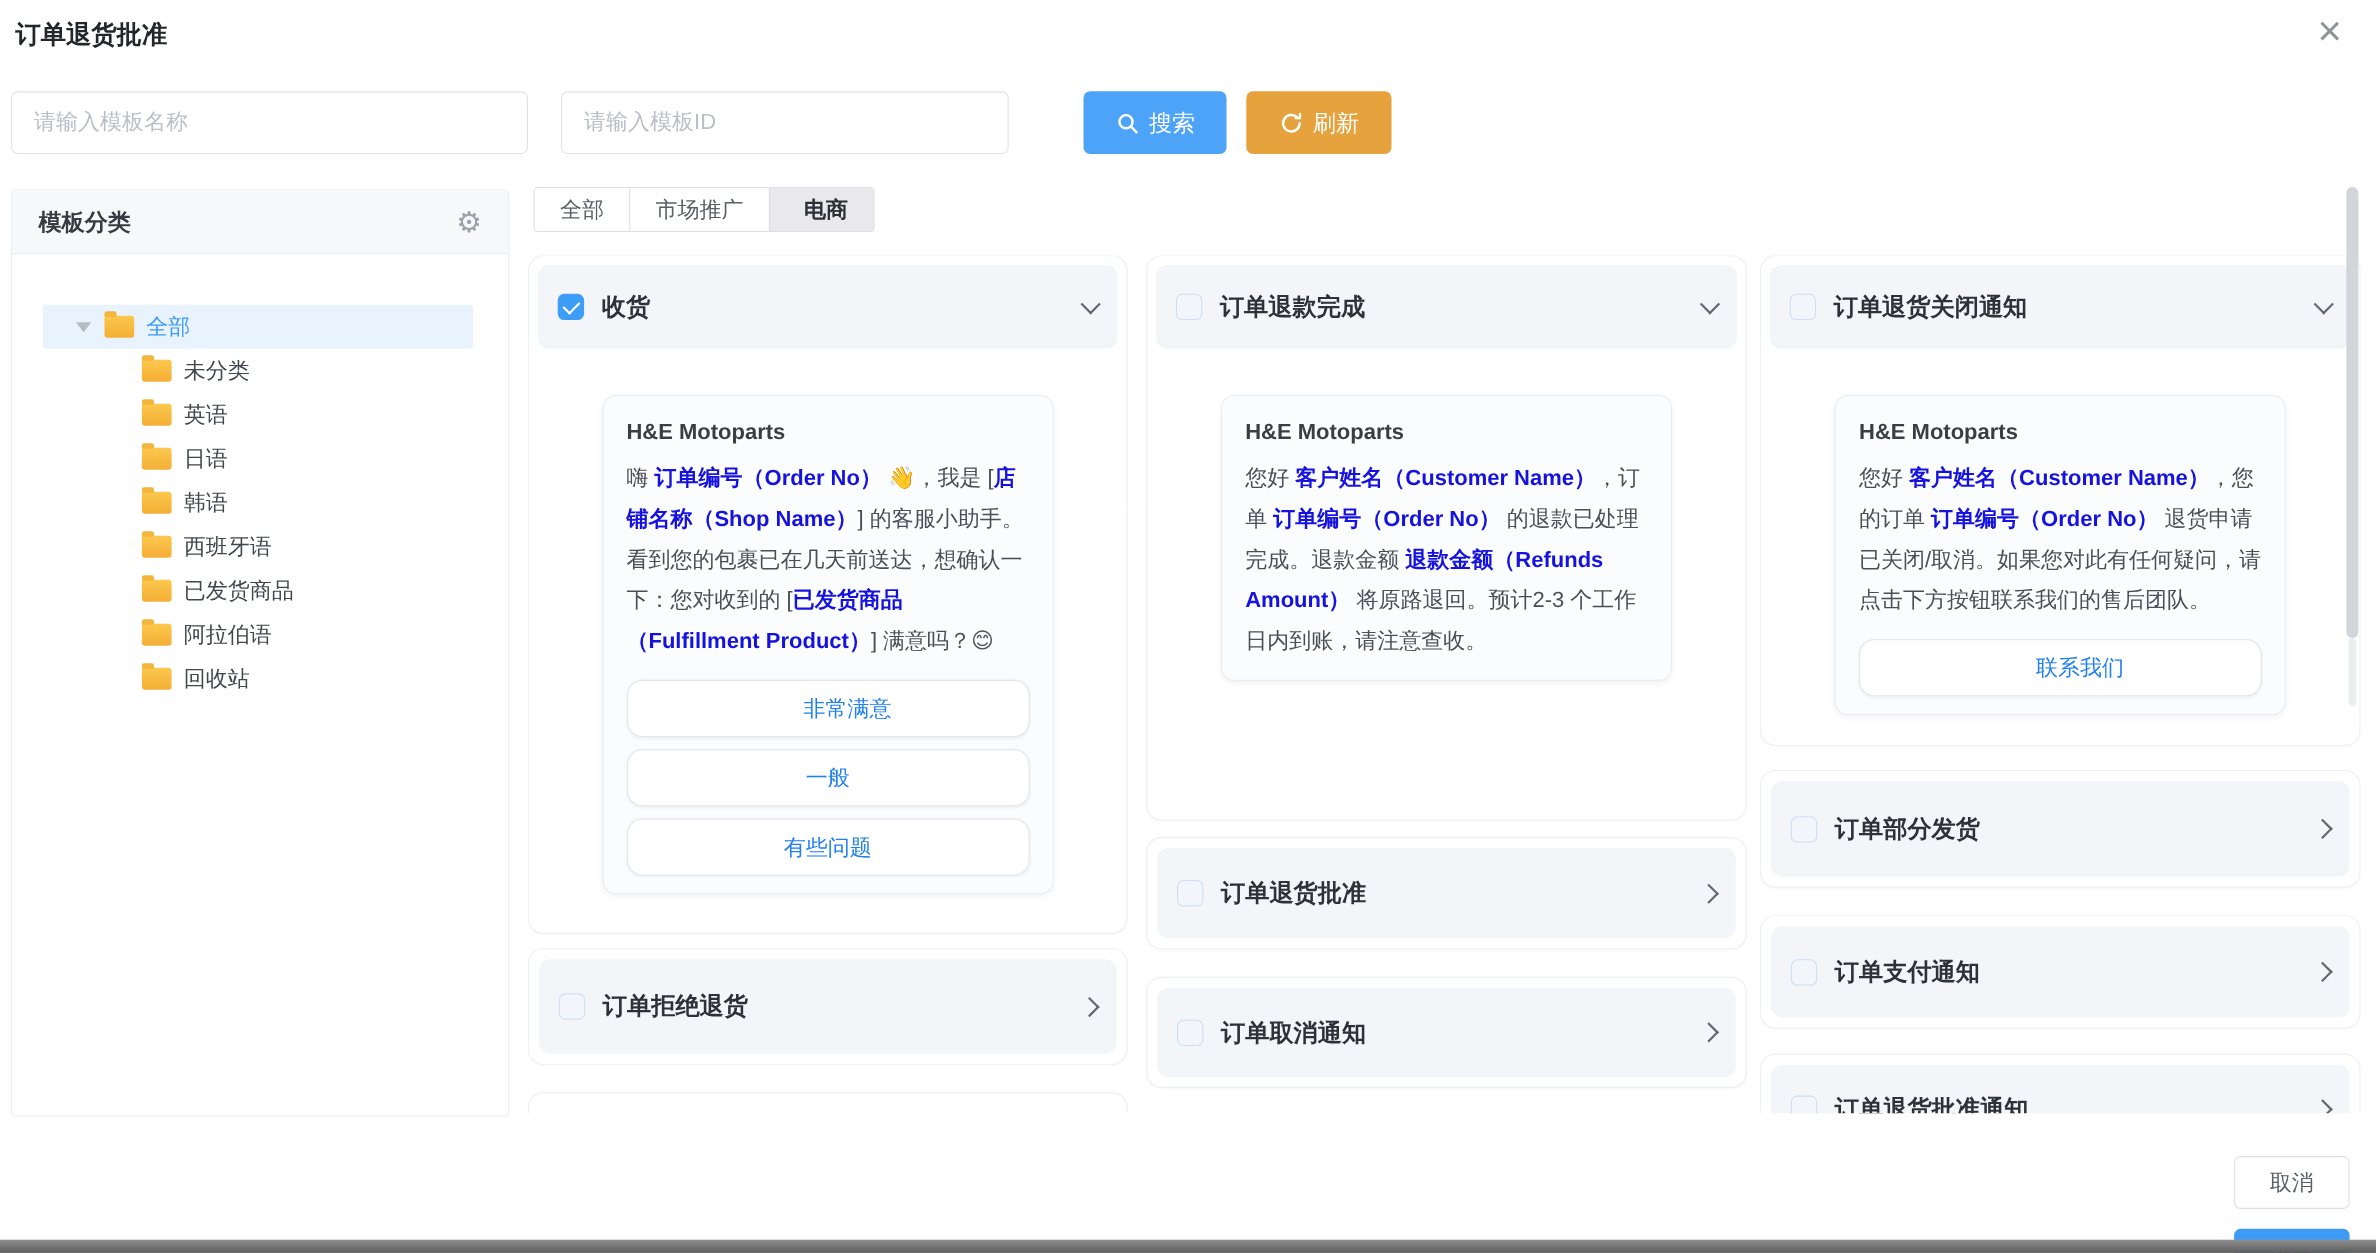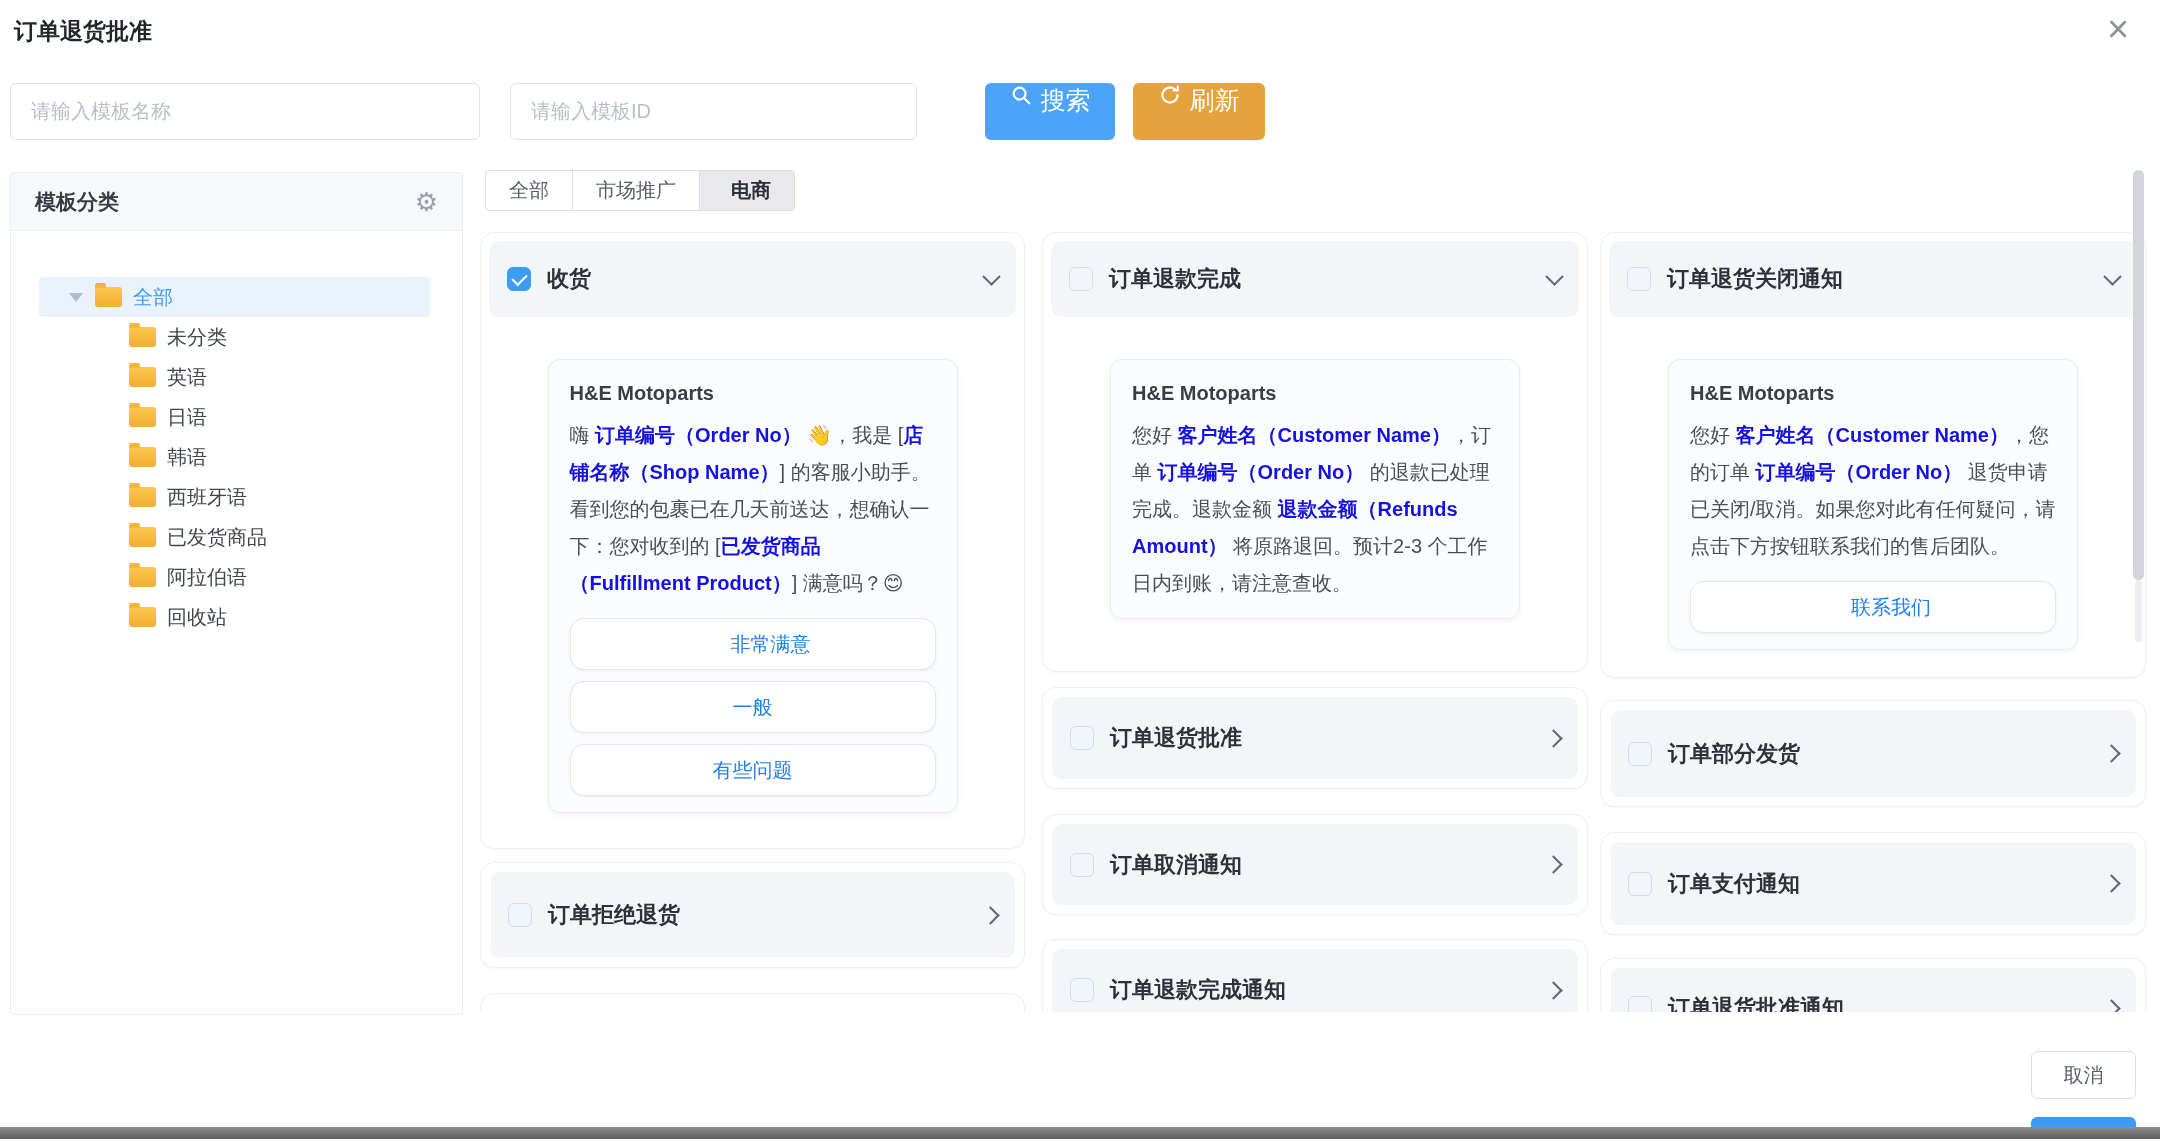--- a/index.html
+++ b/index.html
@@ -11,21 +11,21 @@
   .dlg-close{position:absolute;right:20px;top:10px;font-size:38px;color:#8f949b;line-height:1;
     width:44px;height:44px;text-align:center;cursor:pointer;}
 
   
   .filter-input{position:absolute;top:83px;height:57px;border:1.5px solid #dfe3e9;border-radius:6px;
     font-size:20px;padding:0 20px;color:#303133;outline:none;background:#fff;}
   .filter-input::placeholder{color:#b9bec7;}
   #name-input{left:10px;width:470px;}
   #id-input{left:510px;width:407px;}
   .act-btn{position:absolute;top:83px;height:57px;border:none;border-radius:6px;color:#fff;
-    font-size:25px;display:flex;align-items:flex-start;justify-content:center;gap:9px;cursor:pointer;}
+    font-size:21px;display:flex;align-items:center;justify-content:center;gap:9px;cursor:pointer;}
   #search-btn{left:985px;width:130px;background:#4da3f7;}
   #refresh-btn{left:1133px;width:132px;background:#e6a23c;}
 
   
   .sidebar{position:absolute;left:10px;top:172px;width:453px;height:843px;border:1.5px solid #e9ecf1;
     border-radius:4px;background:#fff;overflow:hidden;}
   .sb-head{height:58px;background:#f7f8fa;border-bottom:1px solid #eceff3;display:flex;
     align-items:center;padding:0 24px;}
   .sb-title{font-size:21px;font-weight:bold;color:#383c42;}
   .sb-gear{margin-left:auto;font-size:26px;color:#9ba1a9;cursor:pointer;line-height:1;}
@@ -197,21 +197,21 @@
       <div class="card collapsed" style="height: 106px; margin-top: 13px;">
         <div class="collapsed-inner">
           <span class="cb"></span>
           <span class="card-title">订单拒绝退货</span>
           <span class="chev right"></span>
         </div>
       </div>
       <div class="card collapsed" style="height: 120px; margin-top: 25px;"></div>
     </div>
     <div class="tcol" style="left: 562px; width: 546px;">
-      <div class="card" style="height: 440px; margin-top: 0px;">
+      <div class="card" style="height: 514px; margin-top: 0px;">
         <div class="card-head">
           <span class="cb"></span>
           <span class="card-title">订单退款完成</span>
           <span class="chev down"></span>
         </div>
         <div class="card-body">
           <div class="msg">
             <div class="msg-sender">H&amp;E Motoparts</div>
             <p><span>您好 </span><span class="var">客户姓名（Customer Name）</span><span>，订单 </span><span class="var">订单编号（Order No）</span><span> 的退款已处理完成。退款金额 </span><span class="var">退款金额（Refunds Amount）</span><span> 将原路退回。预计2-3 个工作日内到账，请注意查收。</span></p>
           </div>

